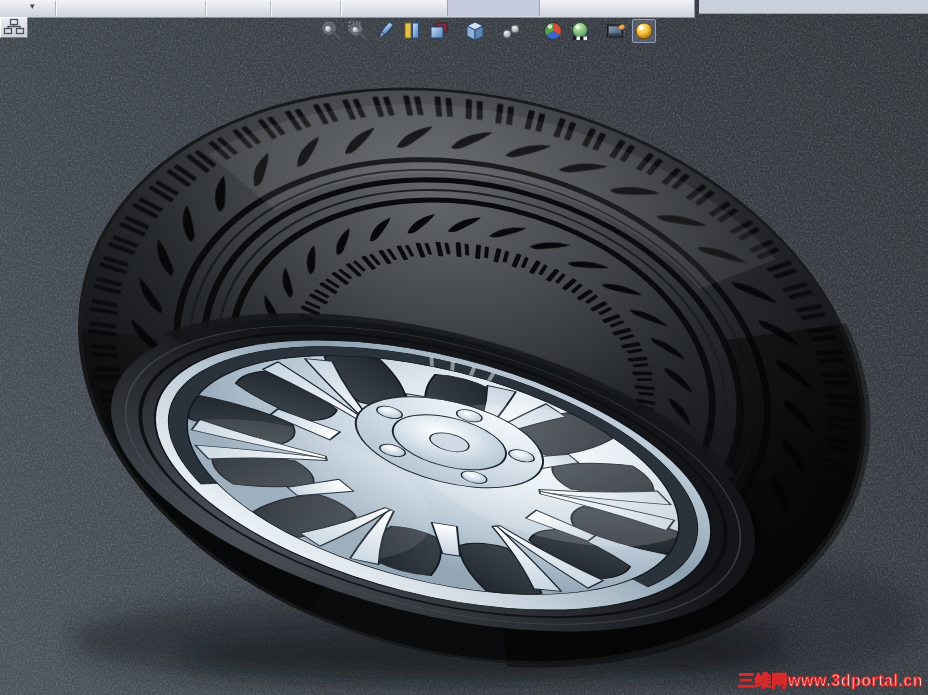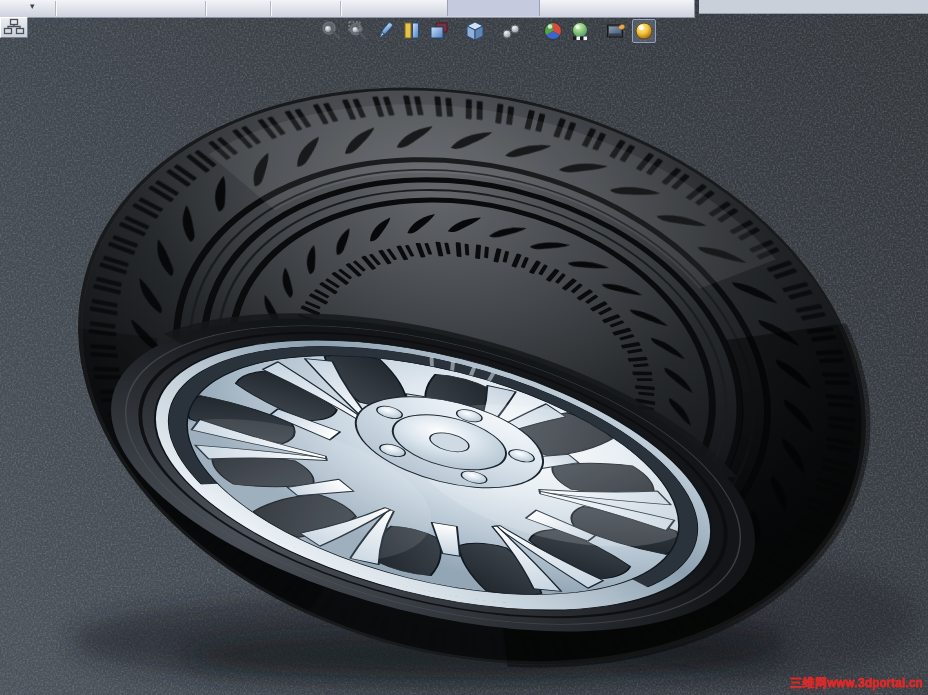--- a/index.html
+++ b/index.html
@@ -22,21 +22,21 @@
                border-top-color:#fff;border-left-color:#fff;padding:0;cursor:pointer;}
   
   .view-toolbar{position:absolute;left:320px;top:19px;z-index:11;display:flex;align-items:center;gap:5px;}
   .vt{width:22px;height:22px;display:block;}
   .vt-btn{width:22px;height:22px;padding:0;border:0;background:transparent;cursor:pointer;}
   .vt-btn.pressed{background:rgba(140,155,190,.30);border:1px solid #93a0bd;border-radius:2px;
                   width:24px;height:24px;}
   .vt-gap{width:4px;}
   .vt-biggap{width:10px;}
   
-  .watermark{position:absolute;right:5px;bottom:3px;z-index:12;font-size:12px;font-weight:normal;
+  .watermark{position:absolute;right:5px;bottom:3px;z-index:12;font-size:16px;font-weight:bold;
              letter-spacing:.5px;color:#ffd6d6;-webkit-text-stroke:1.2px #d62b2b;
              text-shadow:0 0 2px rgba(150,10,10,.8);}
 </style>
 </head>
 <body>
 
 <svg id="viewport" viewBox="0 0 928 695" xmlns="http://www.w3.org/2000/svg" xmlns:xlink="http://www.w3.org/1999/xlink">
   <defs>
     <linearGradient id="bgGrad" gradientUnits="userSpaceOnUse" x1="928" y1="0" x2="0" y2="695">
       <stop offset="0" stop-color="#33373c"></stop>

